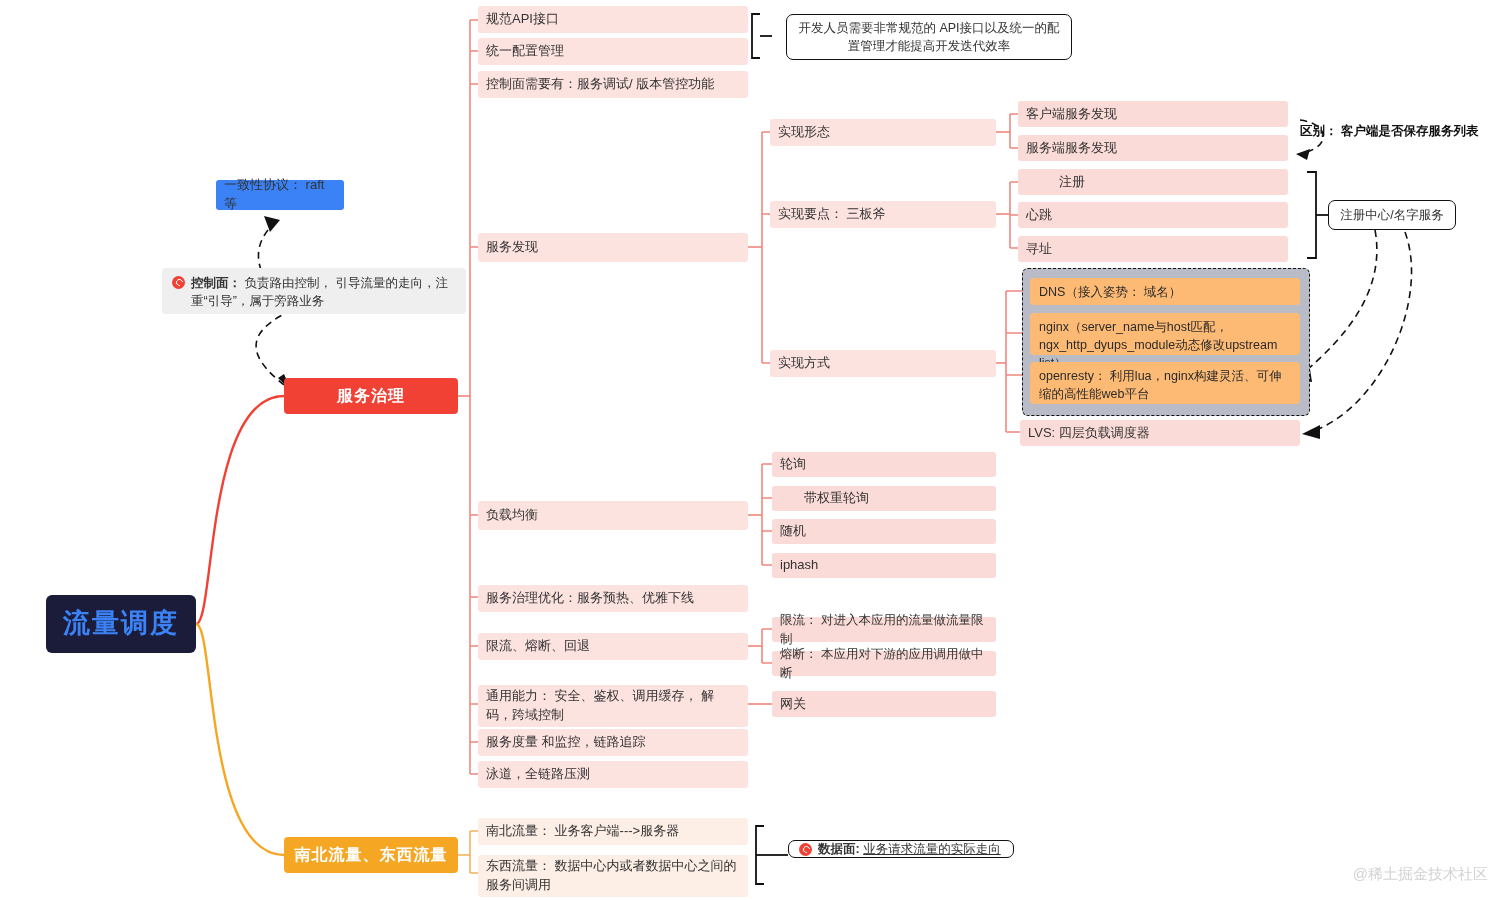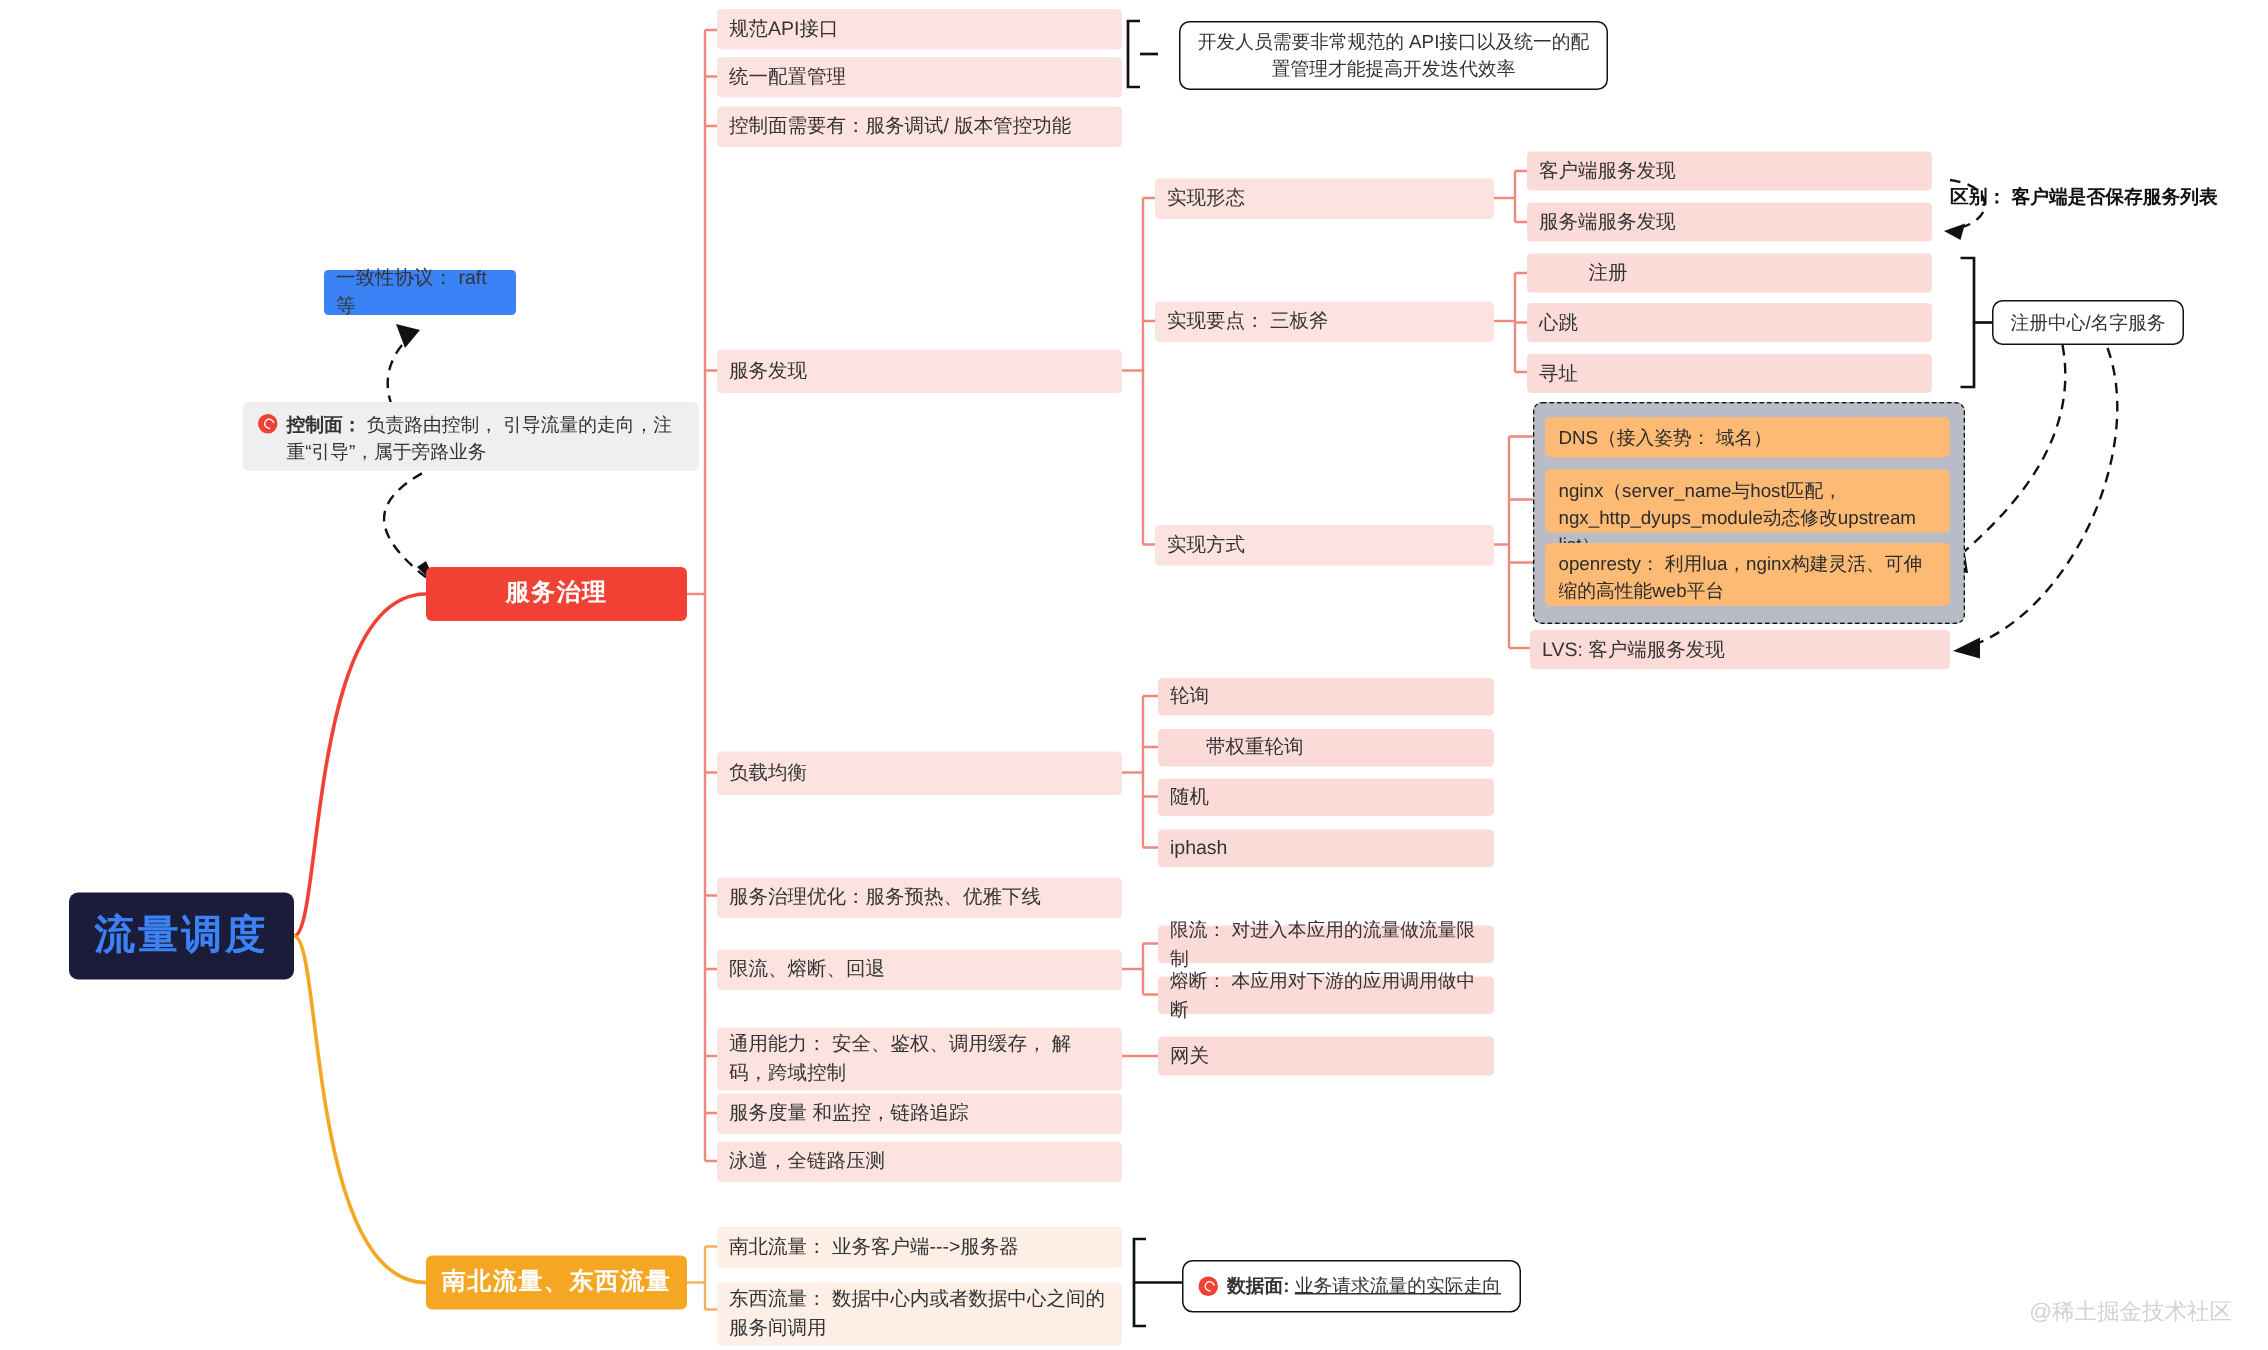--- a/index.html
+++ b/index.html
@@ -167,21 +167,21 @@
   <div class="node rosebox" style="left:1030px;top:278px;width:270px;height:27px;">
     <span>DNS（接入姿势： 域名）</span>
   </div>
   <div class="node rosebox" style="left:1030px;top:313px;width:270px;height:42px;">
     <span>nginx（server_name与host匹配，ngx_http_dyups_module动态修改upstream list）</span>
   </div>
   <div class="node rosebox" style="left:1030px;top:362px;width:270px;height:42px;">
     <span>openresty： 利用lua，nginx构建灵活、可伸缩的高性能web平台</span>
   </div>
   <div class="node pinkbar2" style="left:1020px;top:420px;width:280px;height:26px;">
-    <span>LVS: 客户端服务发现</span>
+    <span>LVS: 四层负载调度器</span>
   </div>
 
   <div class="node pinkbar2" style="left:772px;top:452px;width:224px;height:25px;">
     <span>轮询</span>
   </div>
   <div class="node pinkbar2" style="left:772px;top:486px;width:224px;height:25px;padding-left:32px;">
     <span>带权重轮询</span>
   </div>
   <div class="node pinkbar2" style="left:772px;top:519px;width:224px;height:25px;">
     <span>随机</span>
@@ -225,21 +225,21 @@
   </div>
 
   <div class="node greybox" style="left:162px;top:268px;width:304px;height:46px;">
     <span class="badge"></span>
     <span style="font-size:12.5px;">
       <b>控制面：</b>
       <span>负责路由控制， 引导流量的走向，注重“引导”，属于旁路业务</span>
     </span>
   </div>
 
-  <div class="node callout left" style="left:788px;top:840px;width:226px;height:35px;gap:6px;">
+  <div class="node callout left" style="left:788px;top:840px;width:226px;height:18px;gap:6px;">
     <span class="badge" style="margin-top:0;"></span>
     <span style="font-size:12.5px;">
       <b>数据面:</b>
       <span class="under">业务请求流量的实际走向</span>
     </span>
   </div>
 
   <div class="wm">@稀土掘金技术社区</div>
 </div>
 

